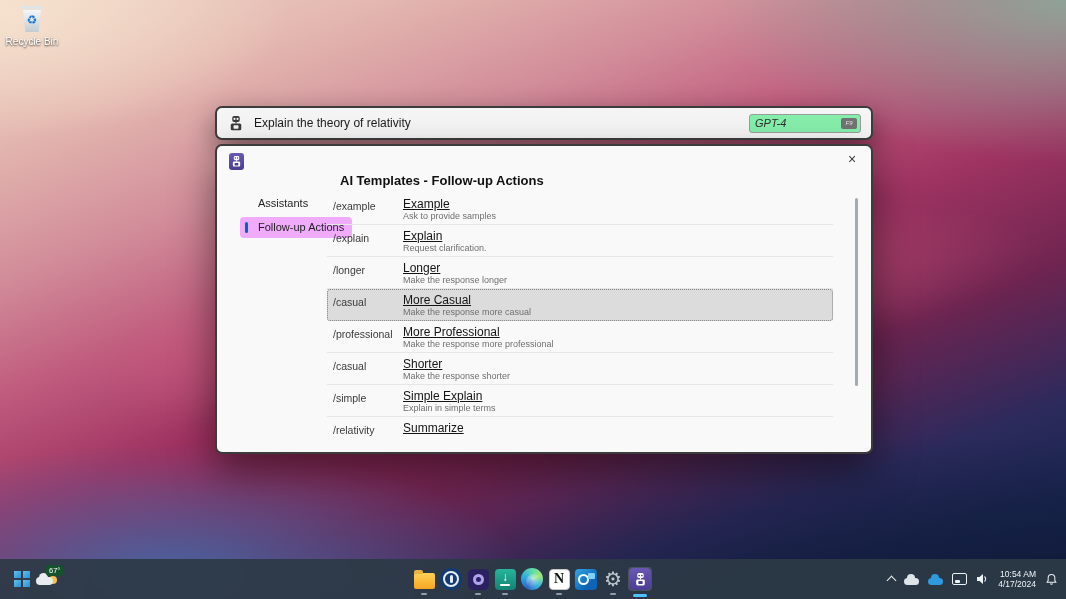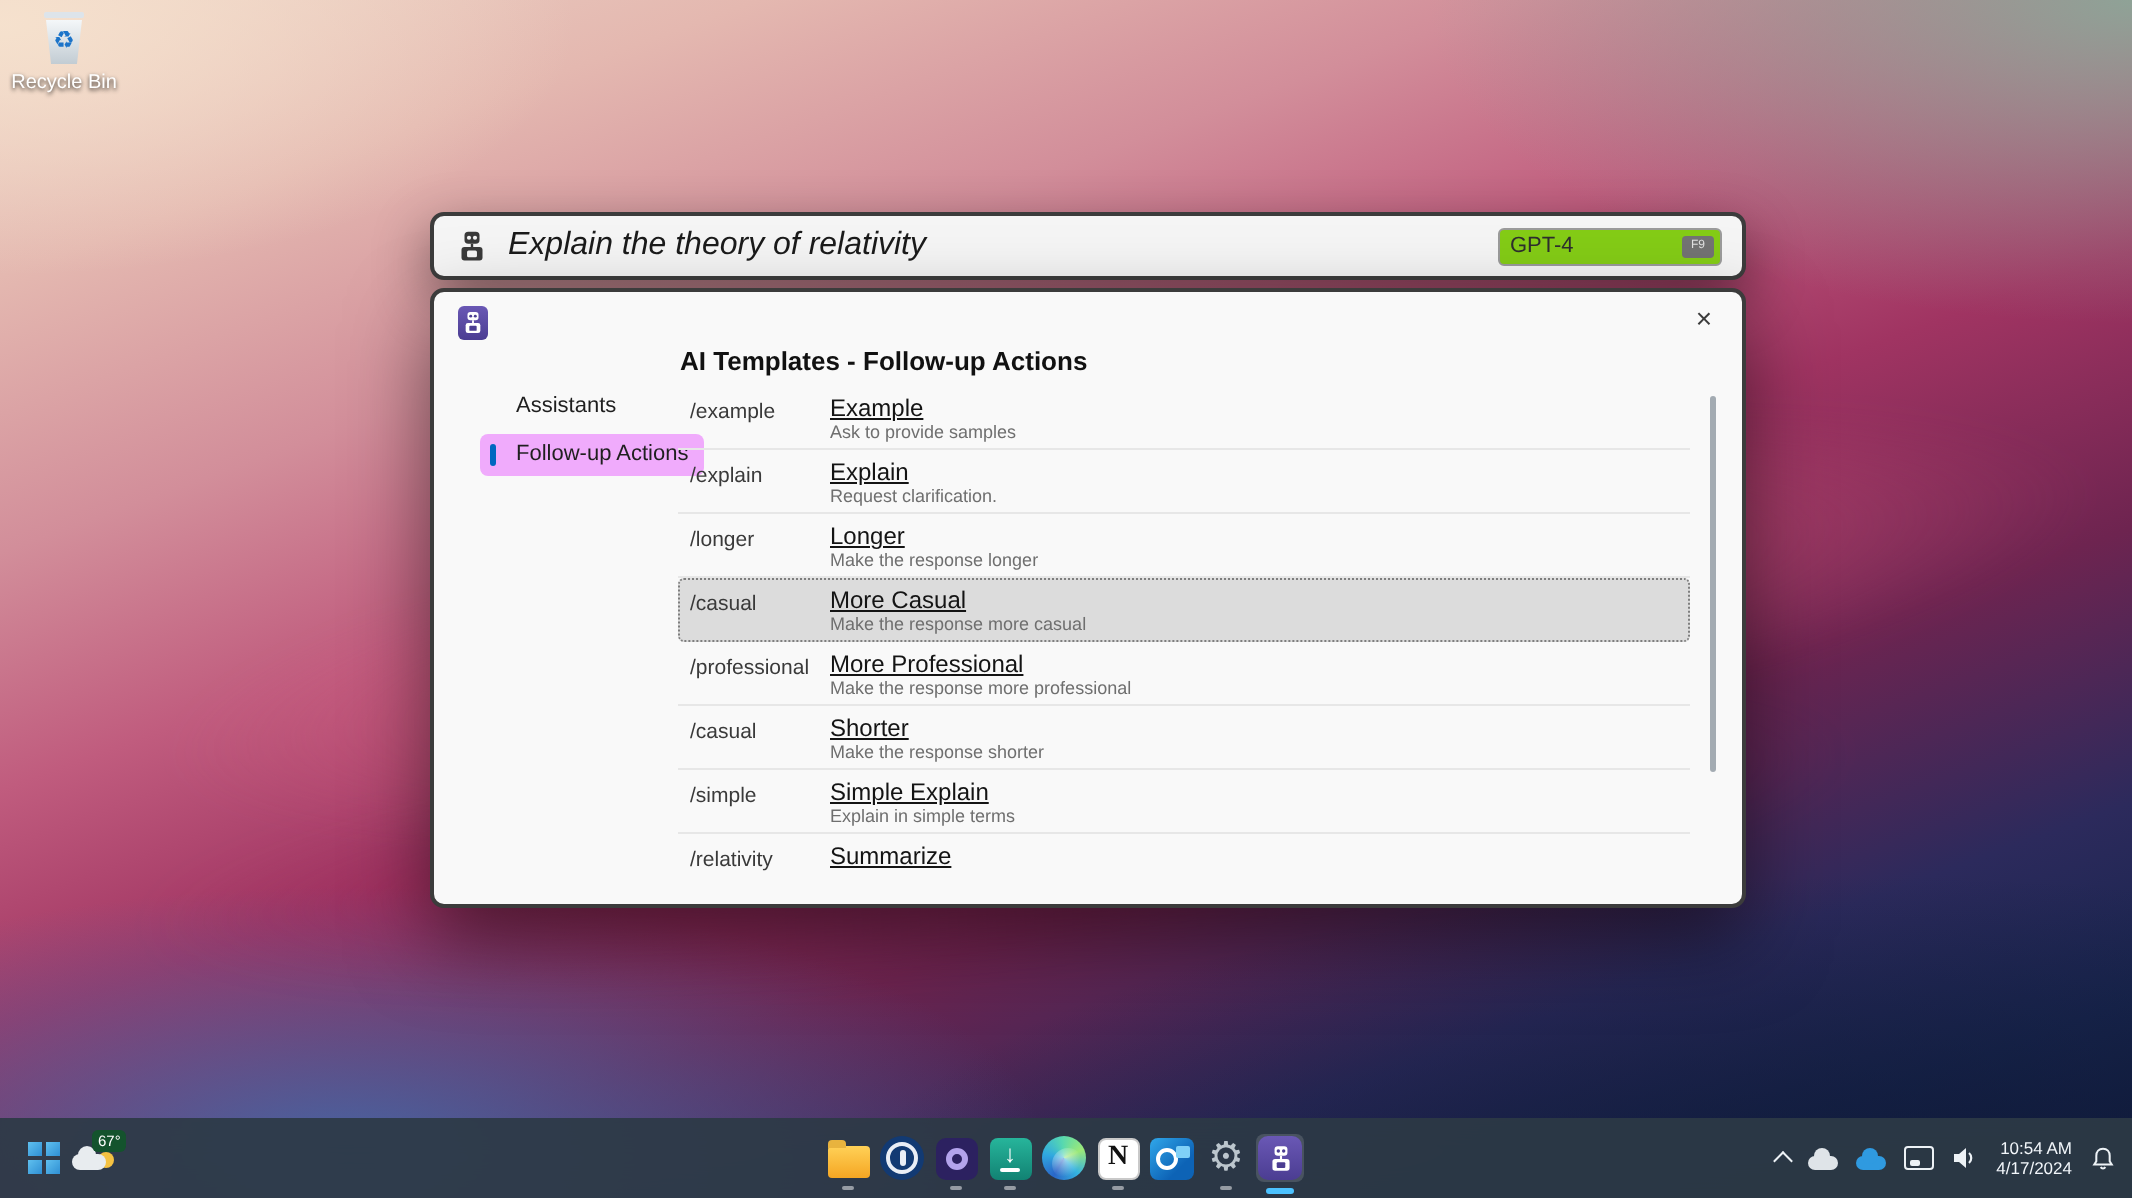--- a/index.html
+++ b/index.html
@@ -31,43 +31,43 @@
   .bin .glyph{position:absolute;left:0;right:0;top:8px;font-size:12px;color:#1c74c9;line-height:12px;}
   .desk-icon .lbl{margin-top:2px;font-size:10px;color:#fff;text-shadow:0 1px 2px rgba(0,0,0,.85);}
 
   
   .robot-svg{display:block;}
 
   
   .prompt-bar{position:absolute;left:215px;top:106px;width:658px;height:34px;box-sizing:border-box;
     border:2px solid #3c3c3c;border-radius:7px;background:#f5f5f5;display:flex;align-items:center;
     padding:0 10px;gap:9px;box-shadow:0 10px 28px rgba(0,0,0,.45);}
-  .prompt-text{font-size:16px;color:#1b1b1b;flex:1;white-space:nowrap;overflow:hidden;font-style:italic;}
+  .prompt-text{font-size:12px;color:#1b1b1b;flex:1;white-space:nowrap;overflow:hidden;}
   .model-box{width:112px;height:19px;box-sizing:border-box;border:1px solid #9b9b9b;border-radius:3px;
-    background:#84cc16;display:flex;align-items:center;padding:0 3px 0 5px;flex:none;}
+    background:#86efac;display:flex;align-items:center;padding:0 3px 0 5px;flex:none;font-style:italic;}
   .model-val{font-size:11px;color:#2e2e2e;flex:1;}
   .model-badge{width:16px;height:11px;background:#737373;border-radius:2px;color:#e2e2e2;
     font-size:6px;line-height:11px;text-align:center;flex:none;}
 
   
   .dialog{position:absolute;left:215px;top:144px;width:658px;height:310px;box-sizing:border-box;
     border:2px solid #3c3c3c;border-radius:7px;background:#f9f9f9;
     box-shadow:0 16px 40px rgba(0,0,0,.5);overflow:hidden;}
   .dlg-icon{position:absolute;left:12px;top:7px;width:15px;height:17px;border-radius:3px;
     background:linear-gradient(#6a58b5,#4b3d92);display:flex;align-items:center;justify-content:center;}
   .dlg-close{position:absolute;right:10px;top:4px;width:18px;height:18px;text-align:center;
     line-height:18px;font-size:14px;color:#3c3c3c;cursor:pointer;}
   .dlg-title{position:absolute;left:123px;top:27px;font-size:13px;font-weight:bold;color:#111;}
   .sidebar{position:absolute;left:23px;top:47px;width:112px;}
   .side-item{height:21px;line-height:21px;padding-left:18px;font-size:11px;color:#1f1f1f;
     border-radius:4px;position:relative;margin-bottom:3px;cursor:pointer;}
   .side-item.selected{background:#f0abfc;}
   .side-item.selected::before{content:"";position:absolute;left:5px;top:5px;width:3px;height:11px;
     border-radius:2px;background:#0067c0;}
-  .tpl-list{position:absolute;left:122px;top:47px;width:506px;height:243px;overflow:hidden;}
+  .tpl-list{position:absolute;left:110px;top:47px;width:506px;height:243px;overflow:hidden;}
   .tpl-row{position:relative;height:32px;box-sizing:border-box;display:flex;
     padding:5px 8px 0 6px;border-bottom:1px solid #e7e7e7;cursor:pointer;}
   .tpl-cmd{width:70px;flex:none;font-size:10.5px;color:#3a3a3a;padding-top:2px;}
   .tpl-main{flex:1;min-width:0;}
   .tpl-name{font-size:12px;color:#141414;line-height:13px;text-decoration:underline;}
   .tpl-desc{font-size:9px;color:#6f6f6f;line-height:11px;margin-top:0;}
   .tpl-row.selected{background:#dcdcdc;outline:1px dotted #7e7e7e;outline-offset:-1px;
     border-radius:3px;border-bottom-color:transparent;}
   .dlg-scrollbar{position:absolute;right:13px;top:52px;width:3px;height:188px;
     background:#a3abb2;border-radius:2px;}

